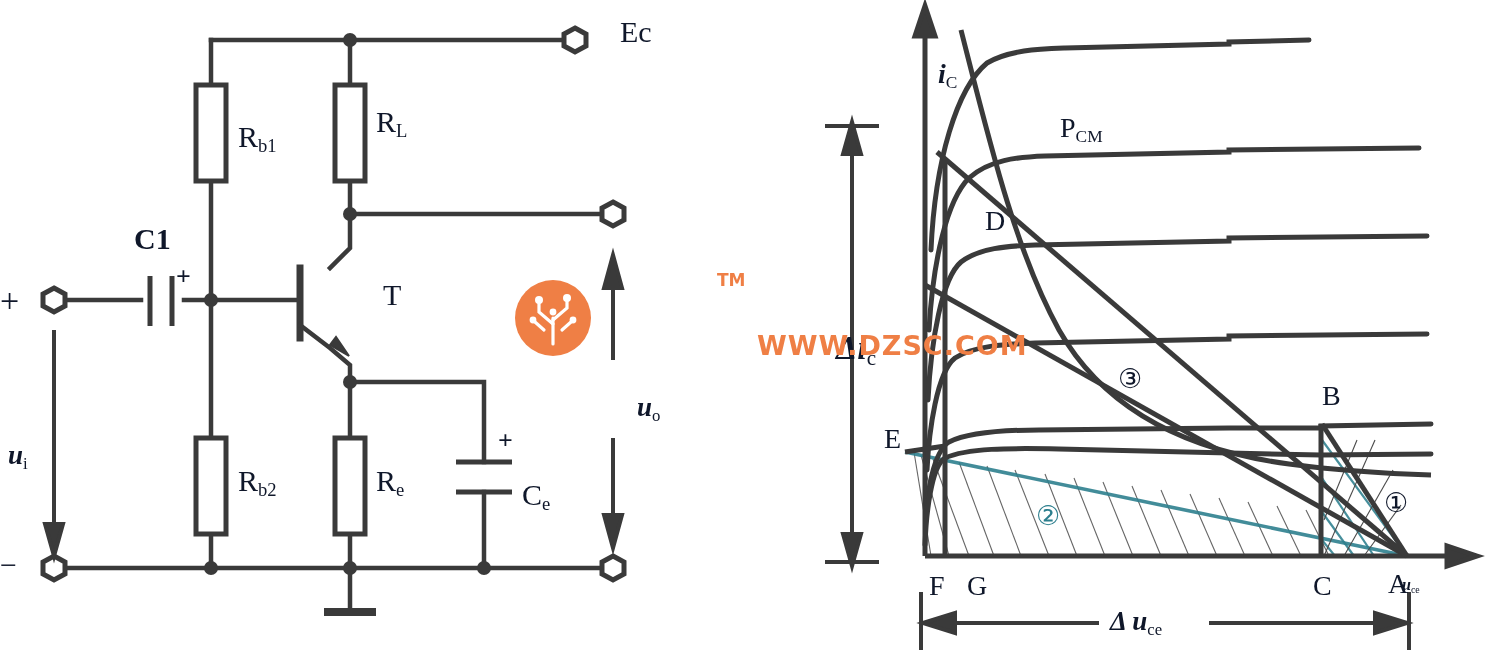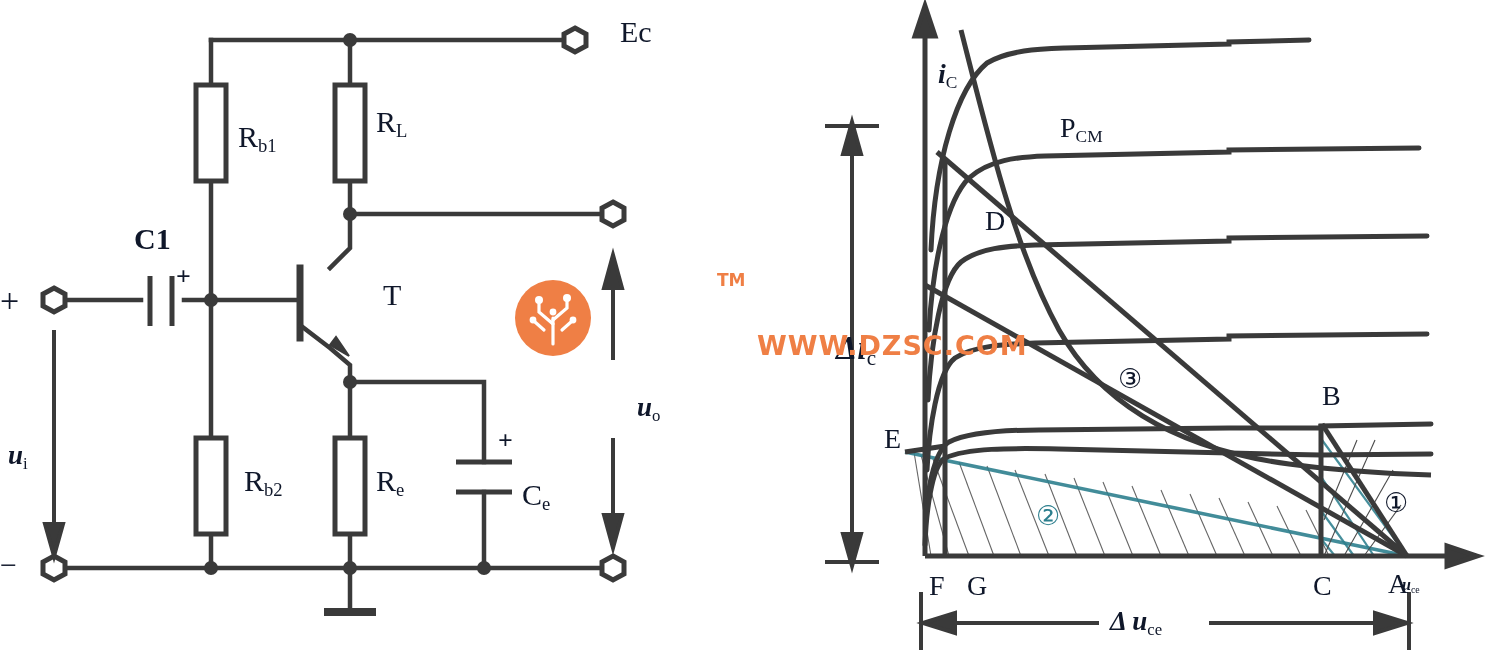--- a/index.html
+++ b/index.html
@@ -110,21 +110,21 @@
     <g stroke="#3a3a3a" fill="#3a3a3a" stroke-width="4">
       <path d="M613 280 V 360"></path>
       <polygon points="613,255 604,288 622,288"></polygon>
       <path d="M613 438 V 520"></path>
       <polygon points="613,548 604,515 622,515"></polygon>
     </g>
   </svg>
 
   <div class="lbl" style="left:238px;top:120px;font-size:30px;"><span>R</span><span class="sub">b1</span></div>
   <div class="lbl" style="left:376px;top:105px;font-size:30px;"><span>R</span><span class="sub">L</span></div>
-  <div class="lbl" style="left:244px;top:464px;font-size:30px;"><span>R</span><span class="sub">b2</span></div>
+  <div class="lbl" style="left:238px;top:464px;font-size:30px;"><span>R</span><span class="sub">b2</span></div>
   <div class="lbl" style="left:376px;top:464px;font-size:30px;"><span>R</span><span class="sub">e</span></div>
   <div class="lbl" style="left:522px;top:478px;font-size:30px;"><span>C</span><span class="sub">e</span></div>
   <div class="lbl" style="left:134px;top:222px;font-size:30px;font-weight:bold;">C1</div>
   <div class="lbl" style="left:383px;top:278px;font-size:30px;">T</div>
   <div class="lbl" style="left:620px;top:15px;font-size:30px;">Ec</div>
   <div class="lbl ital" style="left:8px;top:440px;font-size:27px;"><span>u</span><span class="sub" style="font-style:normal;font-weight:normal;">i</span></div>
   <div class="lbl ital" style="left:604px;top:392px;font-size:27px;margin-left:33px;"><span>u</span><span class="sub" style="font-style:normal;font-weight:normal;">o</span></div>
   <div class="lbl" style="left:0px;top:282px;font-size:34px;">+</div>
   <div class="lbl" style="left:0px;top:548px;font-size:30px;">−</div>
   <div class="lbl" style="left:176px;top:262px;font-size:26px;font-weight:bold;">+</div>

